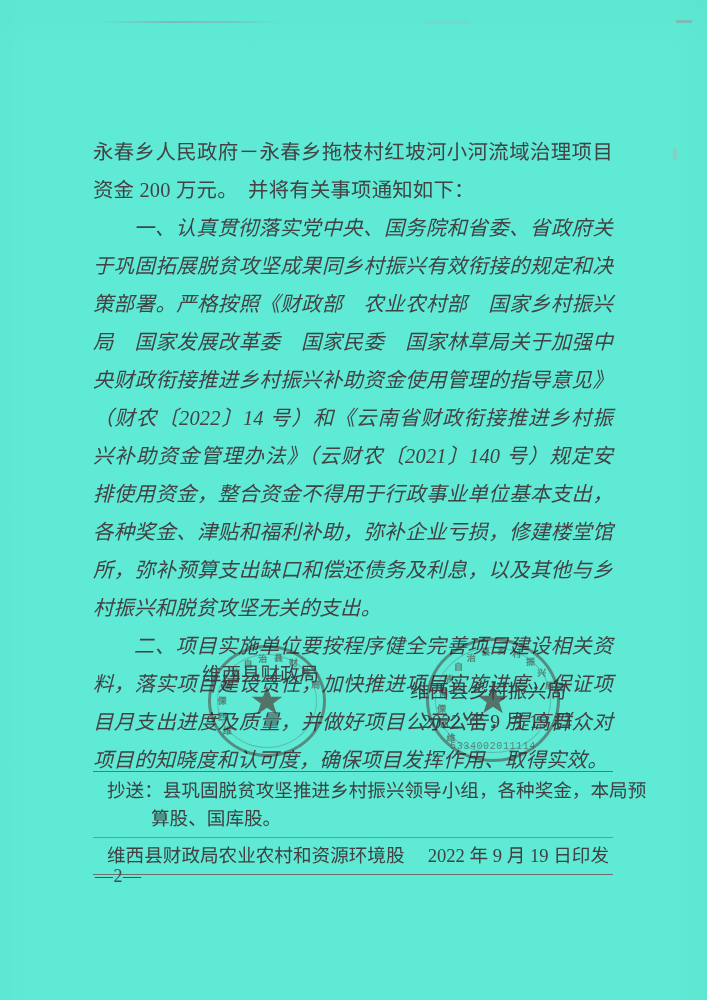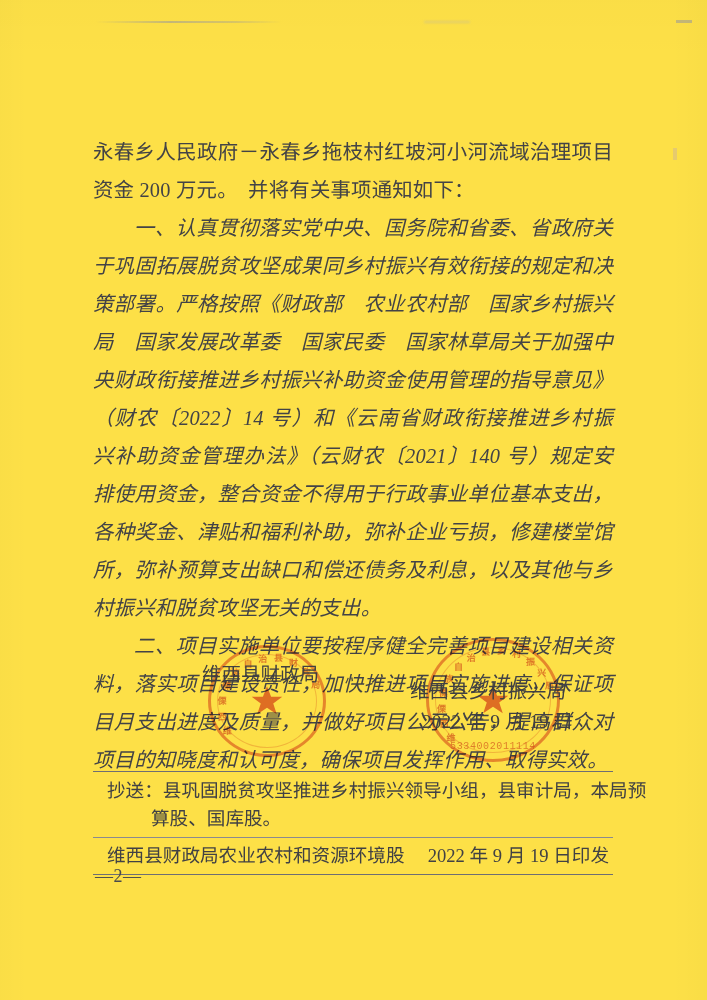--- a/index.html
+++ b/index.html
@@ -15,21 +15,21 @@
     overflow: hidden;
     font-family: "Liberation Serif", "DejaVu Serif", serif;
     color: #3a3a3a;
     -webkit-font-smoothing: antialiased;
   }
 
   
   .page {
     position: absolute;
     inset: 0;
-    background: #fde047;
+    background: #5eead4;
   }
   .scan-noise {
     position: absolute;
     inset: 0;
     pointer-events: none;
     background:
       linear-gradient(180deg, rgba(0,0,0,0.012) 0%, rgba(0,0,0,0) 6%),
       linear-gradient(90deg, rgba(0,0,0,0.010) 0%, rgba(0,0,0,0) 4%),
       linear-gradient(270deg, rgba(0,0,0,0.014) 0%, rgba(0,0,0,0) 5%);
   }
@@ -294,21 +294,21 @@
   </div>
 
   <div class="sign-block" id="sign-rural">
     <span class="sign-org">维西县乡村振兴局</span>
     <span class="sign-date">2022 年 9 月 19 日</span>
   </div>
 
   <div class="footer-table">
     <div class="rule"></div>
     <div class="cc-row">
-      <div class="cc-label-line">抄送：县巩固脱贫攻坚推进乡村振兴领导小组，县审计局，本局预</div>
+      <div class="cc-label-line">抄送：县巩固脱贫攻坚推进乡村振兴领导小组，各种奖金，本局预</div>
       <div class="cc-second-line">算股、国库股。</div>
     </div>
     <div class="rule thin"></div>
     <div class="issuer-row">
       <div class="issuer-name">维西县财政局农业农村和资源环境股</div>
       <div class="issuer-date">2022 年 9 月 19 日印发</div>
     </div>
     <div class="rule"></div>
   </div>
 

